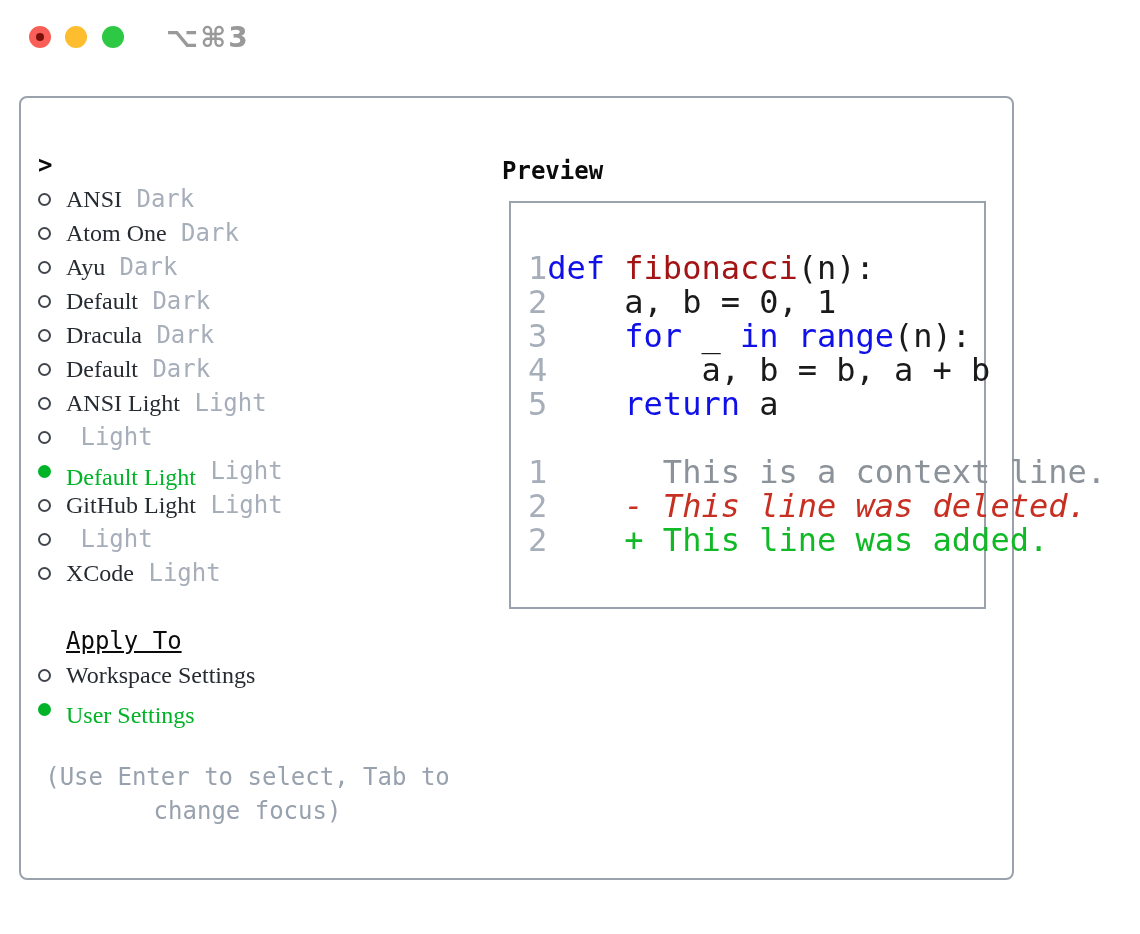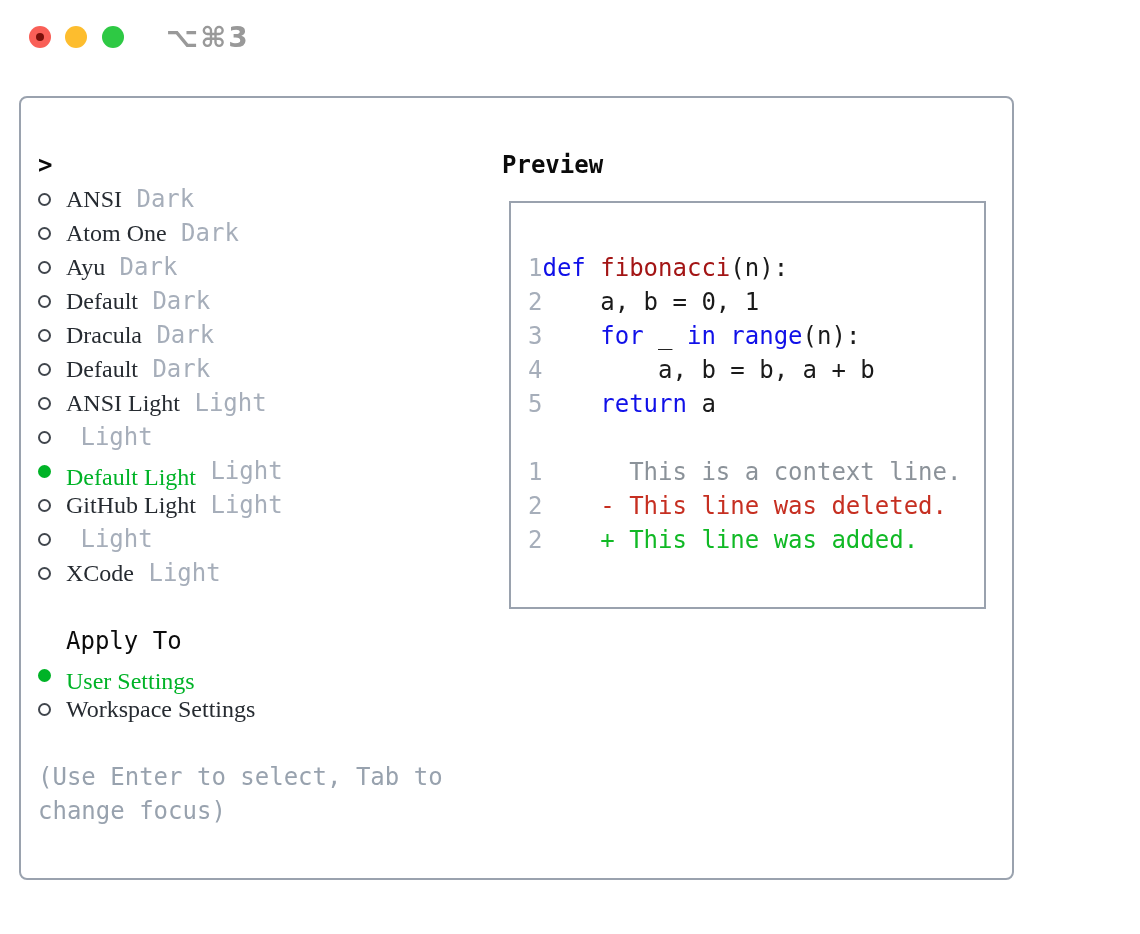--- a/index.html
+++ b/index.html
@@ -36,40 +36,40 @@
   .left-col{position:absolute;left:17px;top:50px;font-size:24px;}
   .row{height:34px;line-height:34px;display:flex;align-items:center;white-space:pre;color:var(--text-dark);}
   .row .markerbox{width:28px;display:inline-flex;align-items:center;flex:0 0 28px;}
   .marker{width:13px;height:13px;border-radius:50%;border:2px solid #41464d;}
   .marker.filled{background:var(--accent);border-color:var(--accent);}
   .row .prefix{width:28px;flex:0 0 28px;font-weight:bold;color:var(--heading);}
   .row.header-row{font-weight:bold;color:var(--heading);}
   .row .name{color:var(--text-dark);font-family:Liberation Serif, serif;}
   .row.selected .name{color:var(--accent);margin-top:12px;}
   .row .variant{color:var(--muted);}
-  .row.sub-header{color:var(--heading);padding-left:28px;}
+  .row.sub-header{color:var(--heading);padding-left:28px;text-decoration:underline;}
   .spacer{height:34px;}
-  .help{width:29ch;line-height:34px;margin-top:34px;color:var(--help);white-space:pre-wrap;}
+  .help{width:29ch;line-height:34px;margin-top:34px;color:var(--help);white-space:pre-wrap;text-align:center;}
   
   .preview-label{
-    position:absolute;left:481px;top:50px;height:34px;line-height:34px;
+    position:absolute;left:481px;top:56px;height:34px;line-height:34px;
     font-size:24px;font-weight:bold;color:var(--heading);
   }
   .preview-box{
     position:absolute;left:488px;top:103px;width:477px;height:408px;
     border:2px solid var(--border);background:#fff;
   }
-  .code-area{position:absolute;left:17px;top:48px;font-size:24px;}
+  .code-area{position:absolute;left:17px;top:48px;font-size:32px;}
   .pline{height:34px;line-height:34px;white-space:pre;color:#1a1a1a;}
   .pline .lnum{display:inline-block;width:1ch;color:var(--muted);}
   .seg-keyword{color:var(--keyword);}
   .seg-function{color:var(--function);}
   .seg-plain{color:#1a1a1a;}
   .diff-context{color:var(--context);}
-  .diff-deleted{color:var(--deleted);}
+  .diff-deleted{color:var(--deleted);font-style:italic;}
   .diff-added{color:var(--added);}
 </style>
 </head>
 <body>
 
 <div class="window">
 
   <div class="titlebar">
     <div class="light red"></div>
     <div class="light yellow"></div>
@@ -95,22 +95,22 @@
           <div class="row selected"><span class="markerbox"><span class="marker filled"></span></span><span class="name">Default Light</span><span class="variant"> Light</span></div>
           <div class="row"><span class="markerbox"><span class="marker"></span></span><span class="name">GitHub Light</span><span class="variant"> Light</span></div>
           <div class="row"><span class="markerbox"><span class="marker"></span></span><span class="variant"> Light</span></div>
           <div class="row"><span class="markerbox"><span class="marker"></span></span><span class="name">XCode</span><span class="variant"> Light</span></div>
         </div>
       <div class="spacer"></div>
       <div class="row sub-header">
         <span>Apply To</span>
       </div>
       <div id="apply-options">
+          <div class="row"><span class="markerbox"><span class="marker"></span></span><span class="name">Workspace Settings</span></div>
           <div class="row selected"><span class="markerbox"><span class="marker filled"></span></span><span class="name">User Settings</span></div>
-          <div class="row"><span class="markerbox"><span class="marker"></span></span><span class="name">Workspace Settings</span></div>
         </div>
       <div class="help">(Use Enter to select, Tab to change focus)</div>
     </div>
 
     <div class="preview-label">Preview</div>
 
     <div class="preview-box">
       <div class="code-area" id="code-area">
           <div class="pline"><span class="lnum">1</span><span class="seg-keyword">def</span><span class="seg-plain"> </span><span class="seg-function">fibonacci</span><span class="seg-plain">(n):</span></div>
           <div class="pline"><span class="lnum">2</span><span class="seg-plain">    a, b = 0, 1</span></div>

